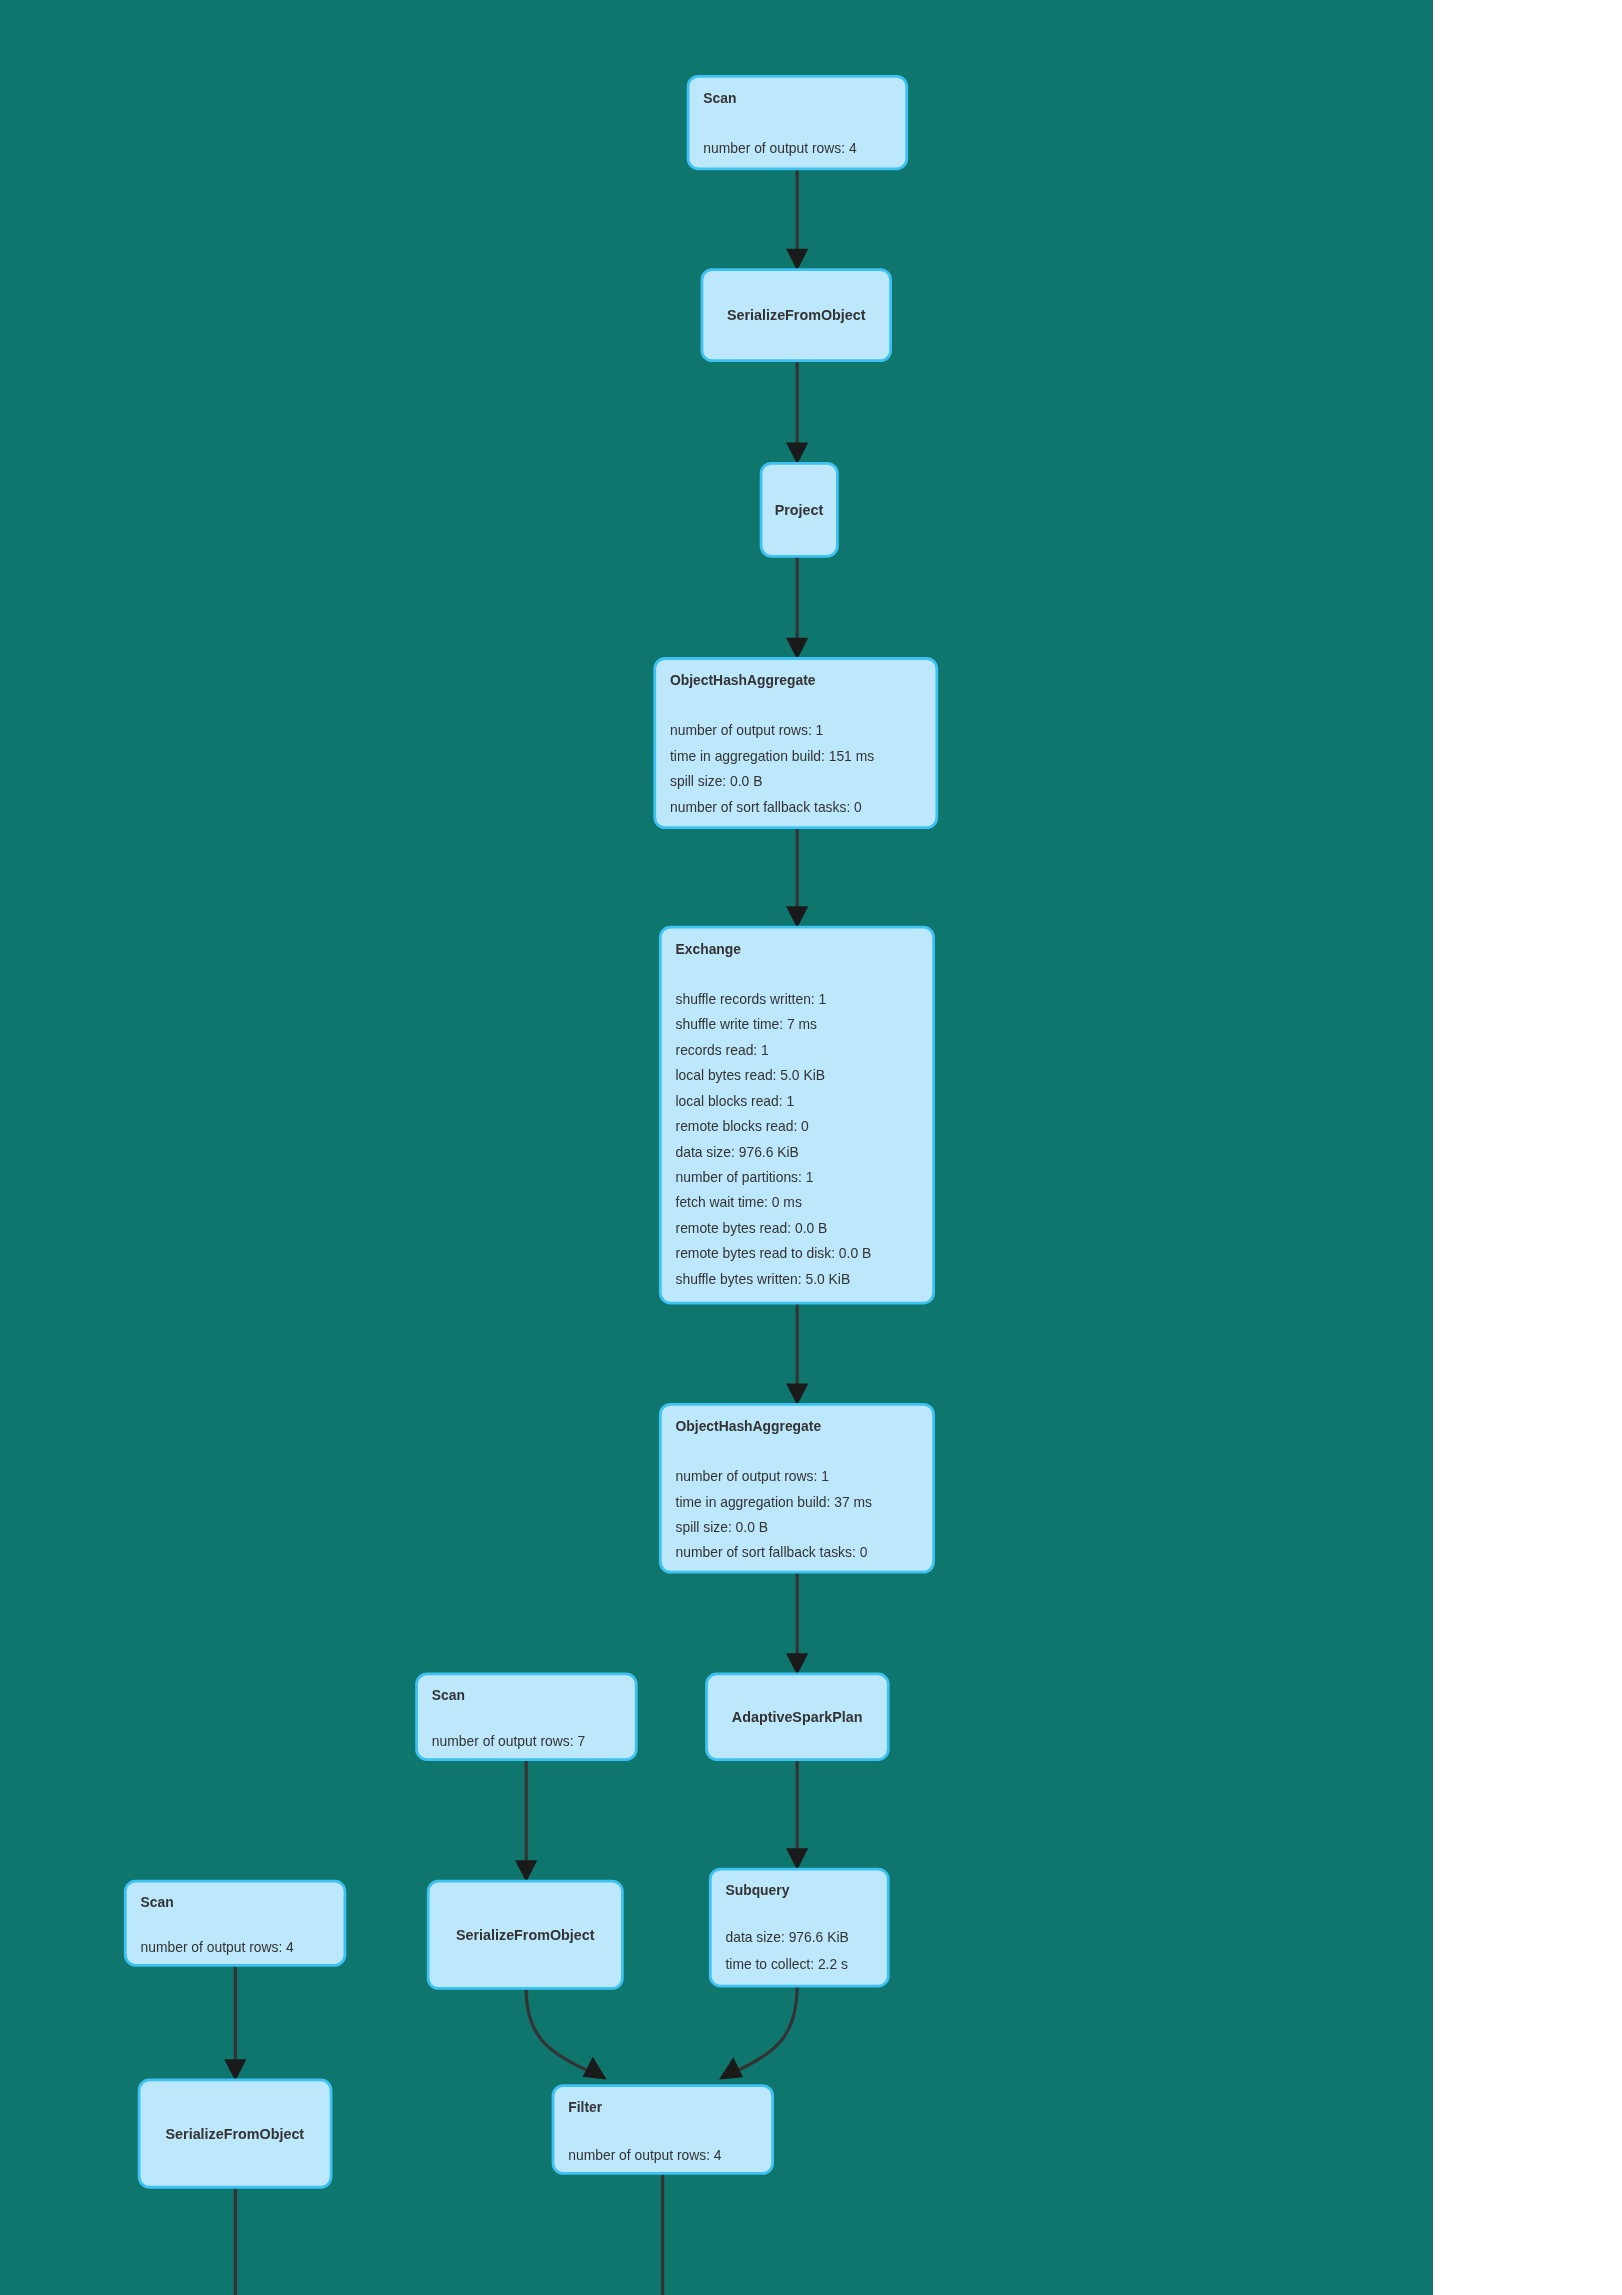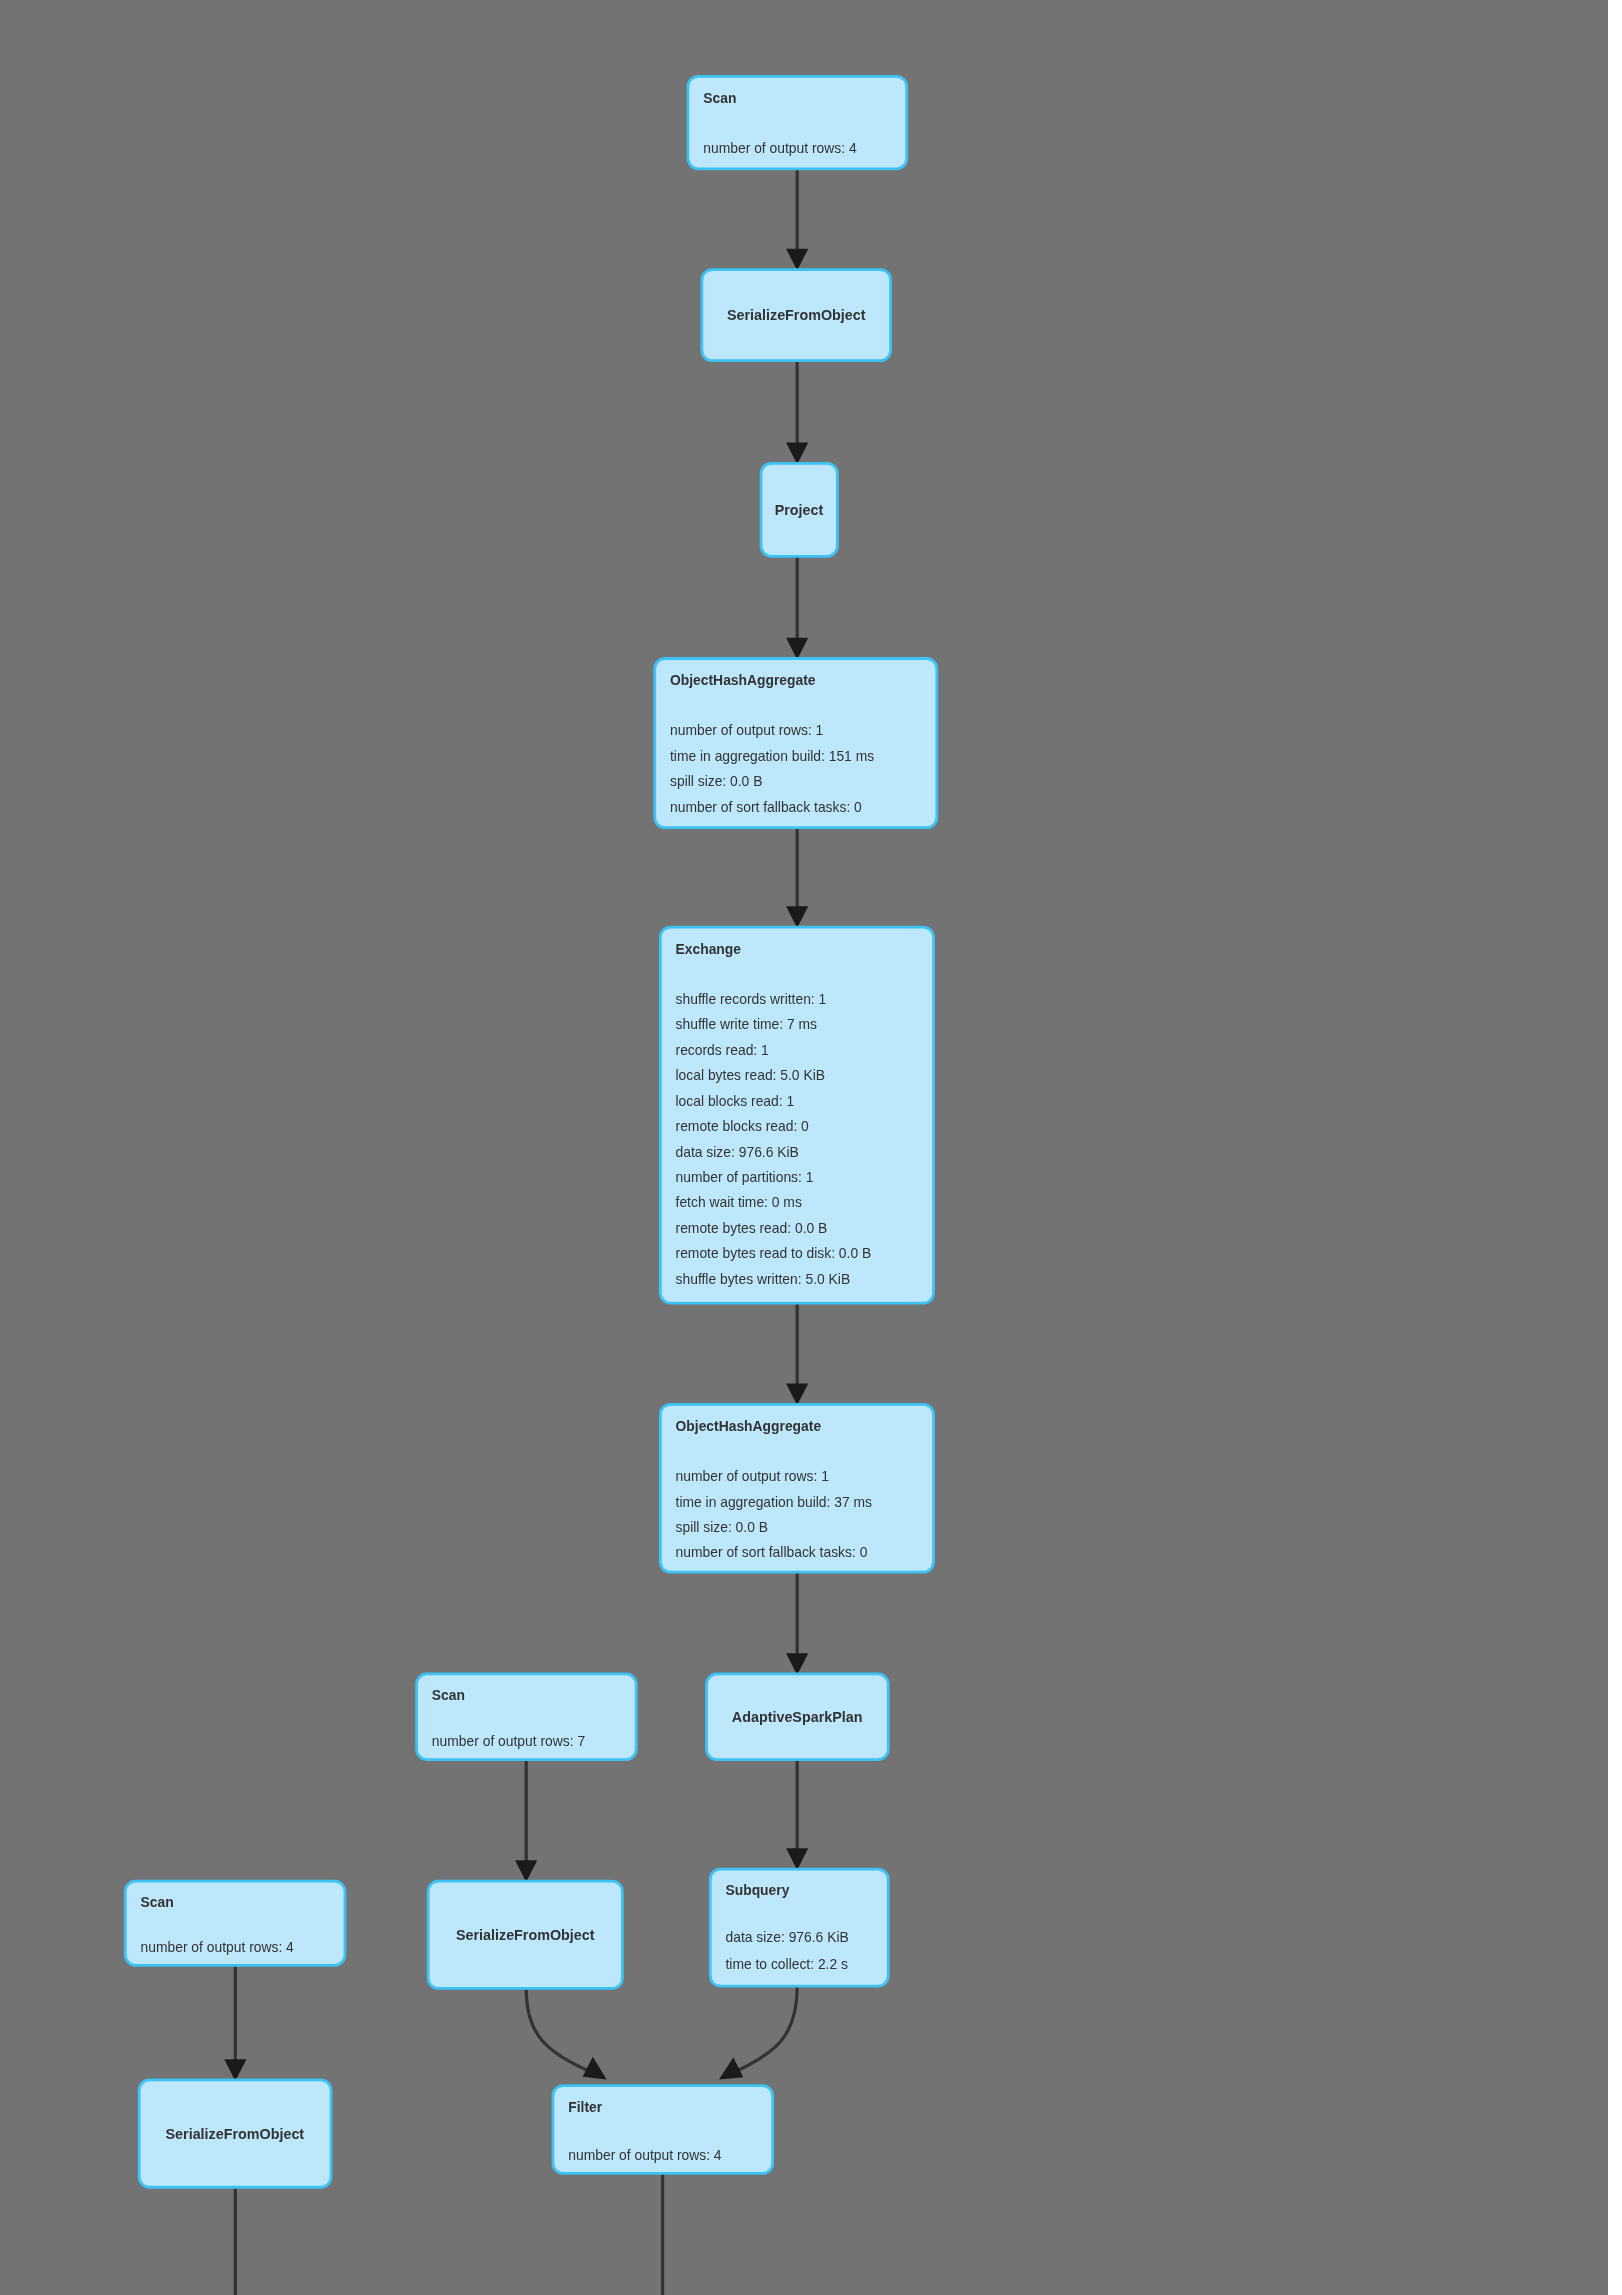--- a/index.html
+++ b/index.html
@@ -9,23 +9,23 @@
     background: #ffffff;
   }
   body {
     width: 1623px;
     height: 2295px;
     overflow: hidden;
     font-family: "Liberation Sans", sans-serif;
   }
   #plan-root {
     position: relative;
-    width: 1608px;
+    width: 1433px;
     height: 2295px;
-    background: #737373;
+    background: #0f766e;
   }
   svg#plan-svg {
     position: absolute;
     top: 0;
     left: 0;
     width: 1623px;
     height: 2295px;
     display: block;
   }
   .node-rect {

